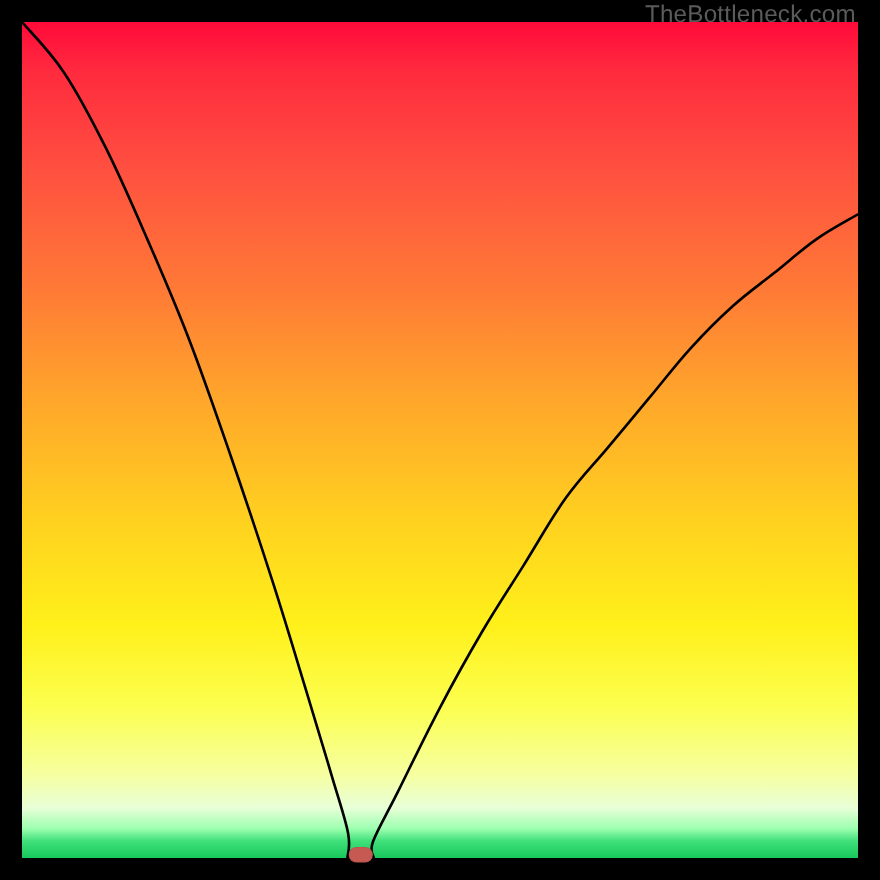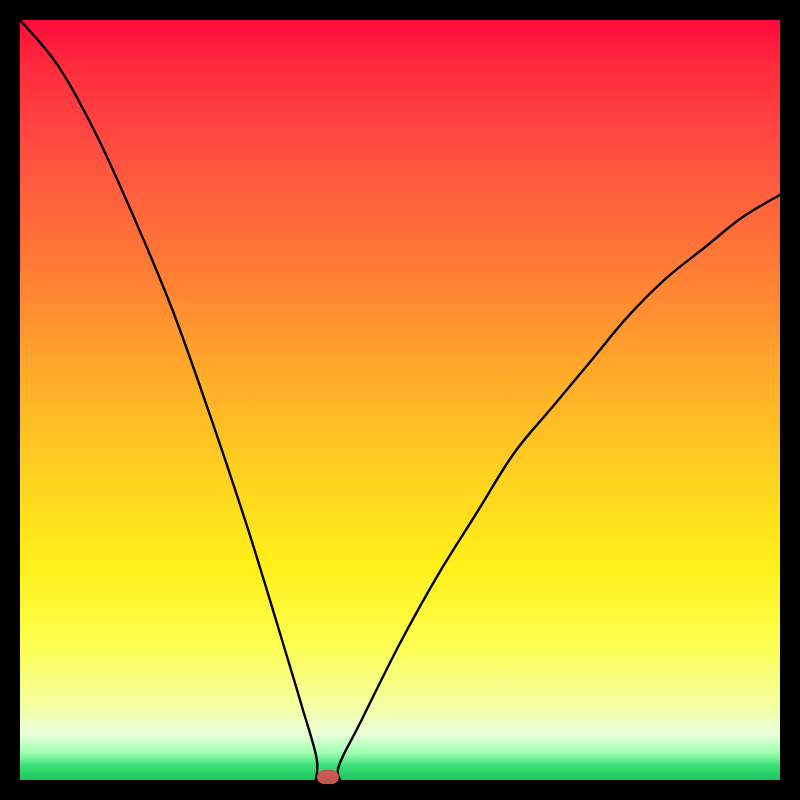--- a/index.html
+++ b/index.html
@@ -60,20 +60,21 @@
     border-radius: 7px;
     background: #c65a53;
     box-shadow: 0 0 0 1px rgba(0,0,0,0.05) inset;
   }
 </style>
 </head>
 <body>
 
 <div class="frame">
 
+  <div class="watermark">TheBottleneck.com</div>
 
   <div class="plot-area">
 
     <svg class="curve" viewBox="0 0 760 760" preserveAspectRatio="none">
       <path id="curvePath" fill="none" stroke="#000" stroke-width="2.4" stroke-linecap="round" stroke-linejoin="round" d="M0.0 0.0 C 6.8 8.2, 24.3 25.1, 38.0 45.6 C 51.7 66.1, 62.3 86.6, 76.0 114.0 C 89.7 141.4, 100.3 166.1, 114.0 197.6 C 127.7 229.1, 138.3 253.2, 152.0 288.8 C 165.7 324.4, 176.3 355.5, 190.0 395.2 C 203.7 434.9, 215.7 470.9, 228.0 509.2 C 240.3 547.5, 248.8 576.5, 258.4 608.0 C 268.0 639.5, 274.4 660.7, 281.2 684.0 C 288.0 707.3, 293.8 723.5, 296.4 737.2 C 299.0 750.9, 295.9 755.9, 295.8 760.0 L 319.8 760.0C 319.7 757.3, 315.2 755.7, 319.2 744.8 C 323.2 733.9, 331.1 721.1, 342.0 699.2 C 352.9 677.3, 366.3 649.2, 380.0 623.2 C 393.7 597.2, 404.3 578.1, 418.0 554.8 C 431.7 531.5, 442.3 515.9, 456.0 494.0 C 469.7 472.1, 480.3 452.4, 494.0 433.2 C 507.7 414.0, 518.3 404.0, 532.0 387.6 C 545.7 371.2, 556.3 358.4, 570.0 342.0 C 583.7 325.6, 594.3 311.4, 608.0 296.4 C 621.7 281.4, 632.3 270.7, 646.0 258.4 C 659.7 246.1, 670.3 238.9, 684.0 228.0 C 697.7 217.1, 708.3 207.2, 722.0 197.6 C 735.7 188.0, 753.2 178.9, 760.0 174.8"></path>
     </svg>
 
     <div class="datapoint" id="marker" style="left: 296.8px; top: 750px; background: rgb(198, 90, 83);"></div>
   </div>
 

